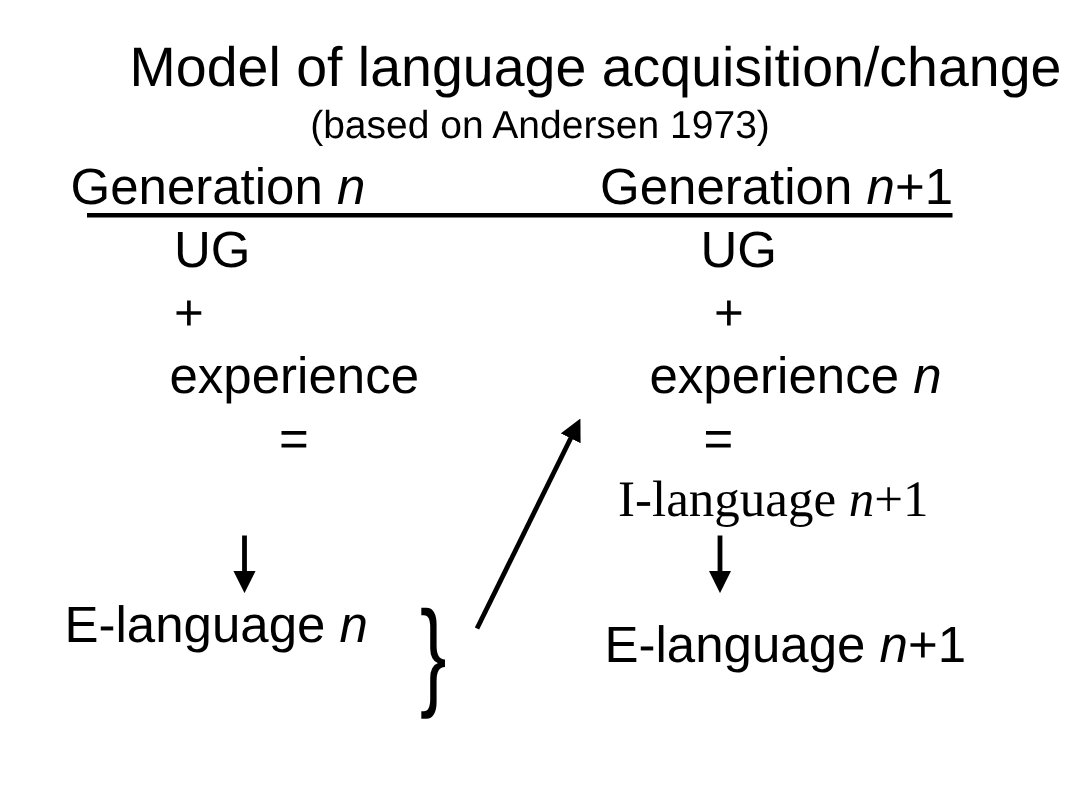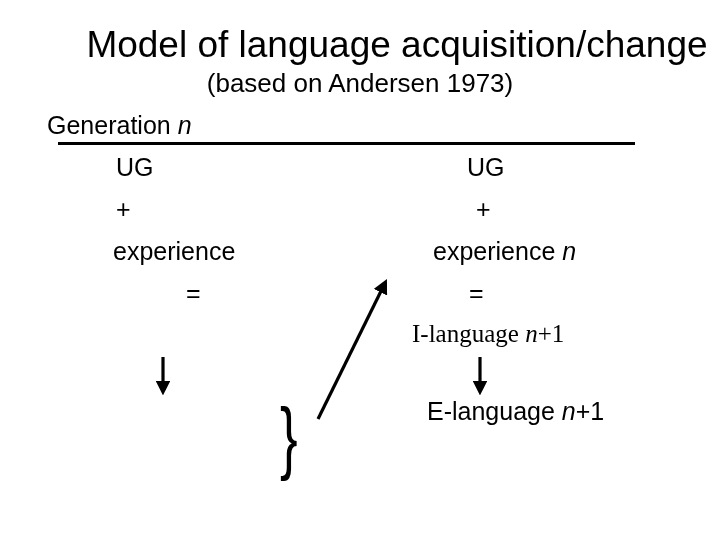--- a/index.html
+++ b/index.html
@@ -24,21 +24,21 @@
   .subtitle {
     position: absolute;
     top: 69px; left: 0; width: 720px;
     text-align: center;
     font-size: 26px;
     line-height: 1.15;
     white-space: pre;
   }
   .line {
     position: absolute;
-    font-size: 25px;
+    font-size: 34px;
     line-height: 36px;
     white-space: pre;
   }
   .it { font-style: italic; }
   .rule {
     position: absolute;
     left: 58px; top: 142px;
     width: 577px; height: 3px;
     background: #000000;
   }
@@ -65,28 +65,30 @@
   <div class="subtitle">(based on Andersen 1973)</div>
 
   <div class="line" style="left:47px; top:107px;"><span>Generation </span><span class="it">n</span><span></span></div>
 
   <div class="rule"></div>
 
   <div class="line" style="left:116px; top:149px;">UG</div>
   <div class="line" style="left:116px; top:191px;">+</div>
   <div class="line" style="left:113px; top:233px;"><span>experience</span><span class="it"></span><span></span></div>
   <div class="line" style="left:186px; top:275px;">=</div>
+  <div class="line" style="left:43px; top:399px;"><span>E-language </span><span class="it">n</span><span></span></div>
 
+  <div class="line" style="left:400px; top:107px;"><span>Generation </span><span class="it">n</span><span>+1</span></div>
 
   <div class="line" style="left:467px; top:149px;">UG</div>
   <div class="line" style="left:476px; top:191px;">+</div>
   <div class="line" style="left:404px; top:233px;margin-left:29px;"><span>experience </span><span class="it">n</span><span></span></div>
   <div class="line" style="left:469px; top:275px;">=</div>
   <div class="line" style="left:412px; top:316px;font-family:Liberation Serif, serif;"><span>I-language </span><span class="it">n</span><span>+1</span></div>
-  <div class="line" style="left:403px; top:393px;margin-left:24px;"><span>E-language </span><span class="it">n</span><span>+1</span></div>
+  <div class="line" style="left:403px; top:412px;"><span>E-language </span><span class="it">n</span><span>+1</span></div>
 
   <div class="brace">}</div>
 
   <svg class="arrows" width="720" height="540" viewBox="0 0 720 540">
     <defs>
       <marker id="ah" viewBox="0 0 10 10" refX="7" refY="5" markerWidth="4.6" markerHeight="4.6" orient="auto-start-reverse">
         <path d="M0,0 L10,5 L0,10 z" fill="#000000"></path>
       </marker>
     </defs>
     <line x1="163" y1="357" x2="163" y2="391" stroke="#000000" stroke-width="3.2" marker-end="url(#ah)"></line>

